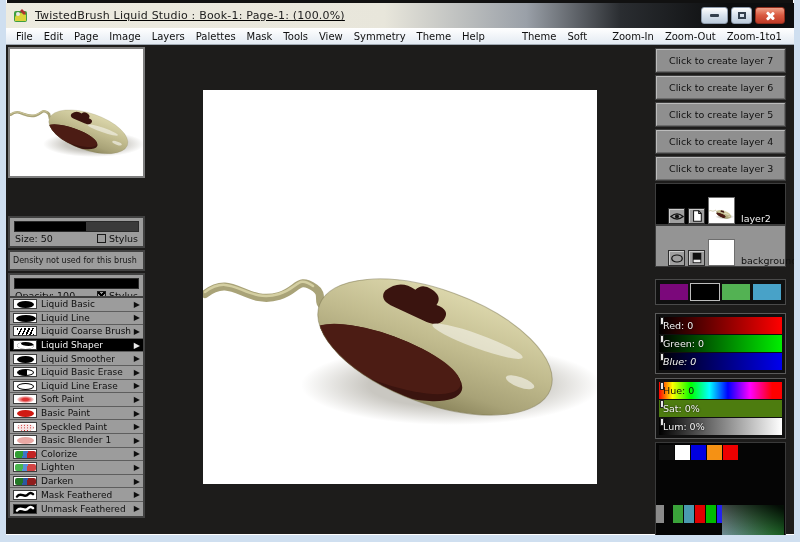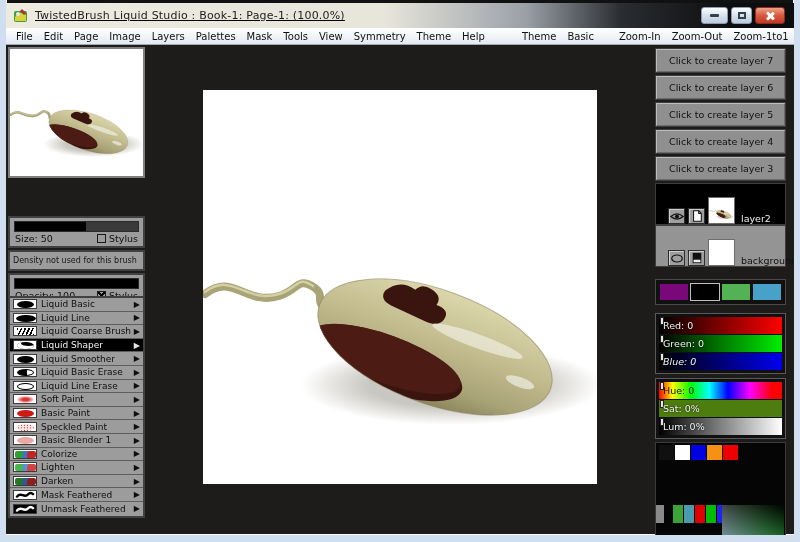--- a/index.html
+++ b/index.html
@@ -150,21 +150,21 @@
         <span class="menu-item">Palettes</span>
         <span class="menu-item">Mask</span>
         <span class="menu-item">Tools</span>
         <span class="menu-item">View</span>
         <span class="menu-item">Symmetry</span>
         <span class="menu-item">Theme</span>
         <span class="menu-item">Help</span>
       </div>
     <div id="menu-edit" class="mgap1" style="display:flex">
         <span class="menu-item">Theme</span>
-        <span class="menu-item">Basic</span>
+        <span class="menu-item">Soft</span>
       </div>
     <div id="menu-zoom" class="mgap2" style="display:flex">
         <span class="menu-item">Zoom-In</span>
         <span class="menu-item">Zoom-Out</span>
         <span class="menu-item">Zoom-1to1</span>
       </div>
   </div>
 
   <div class="content">
 

